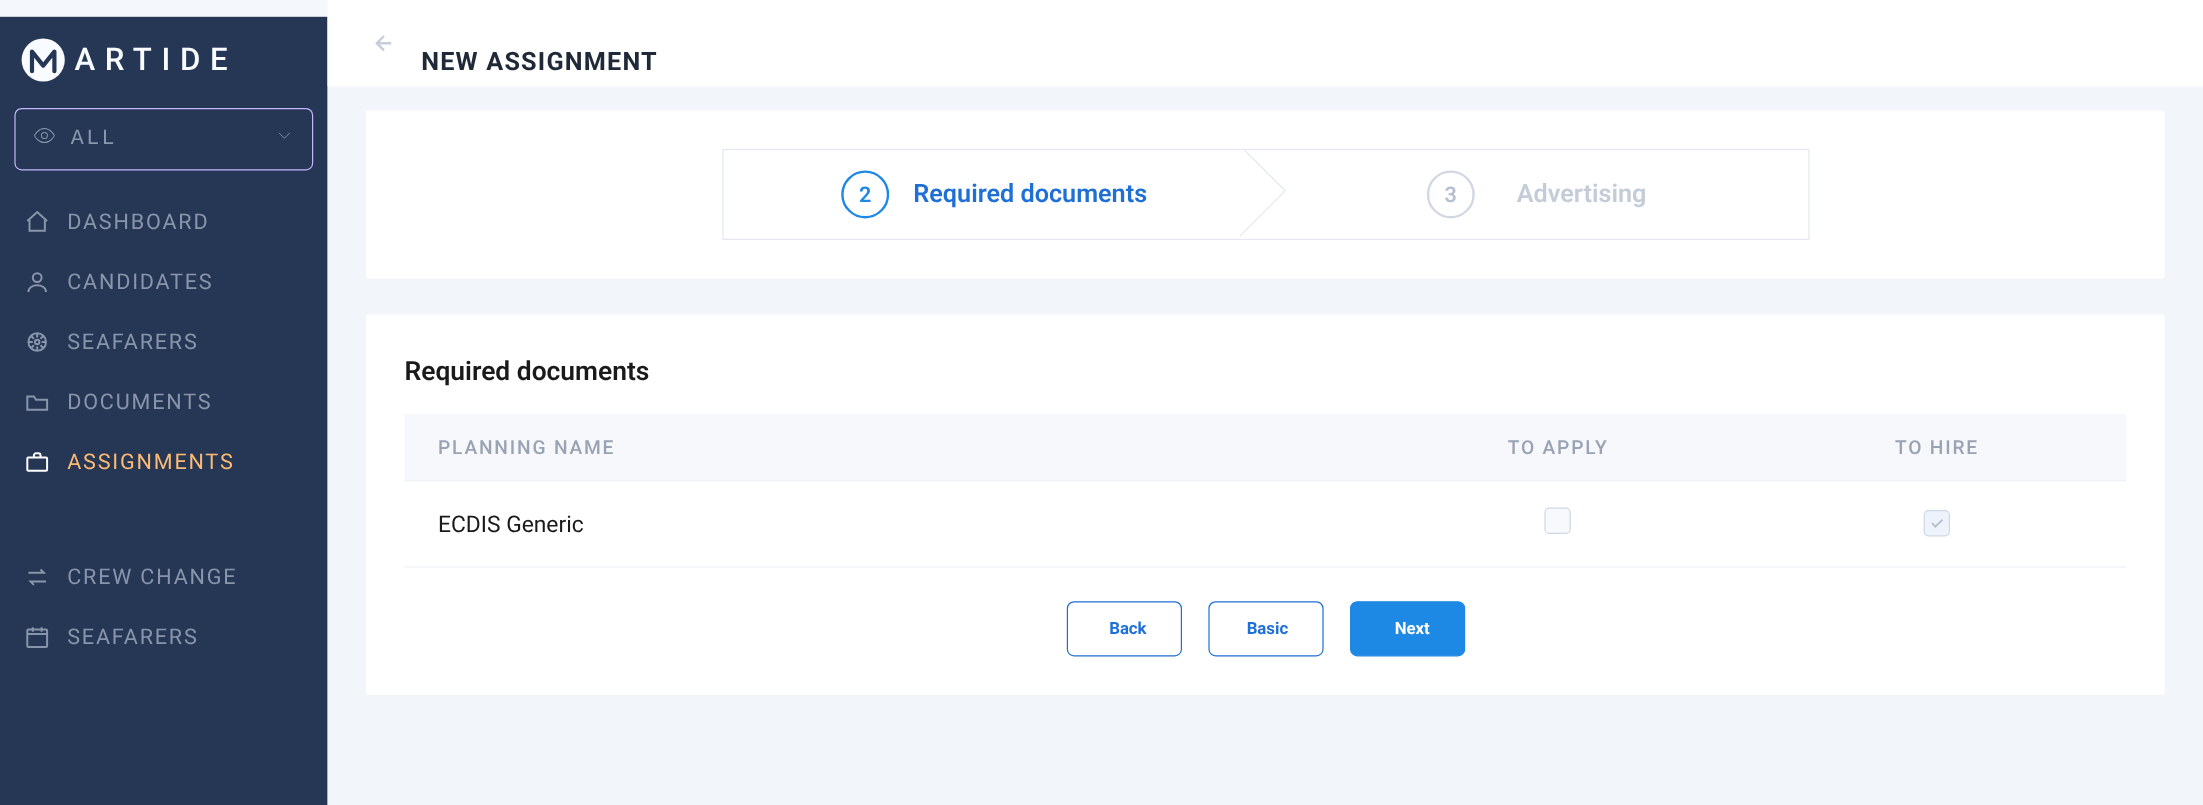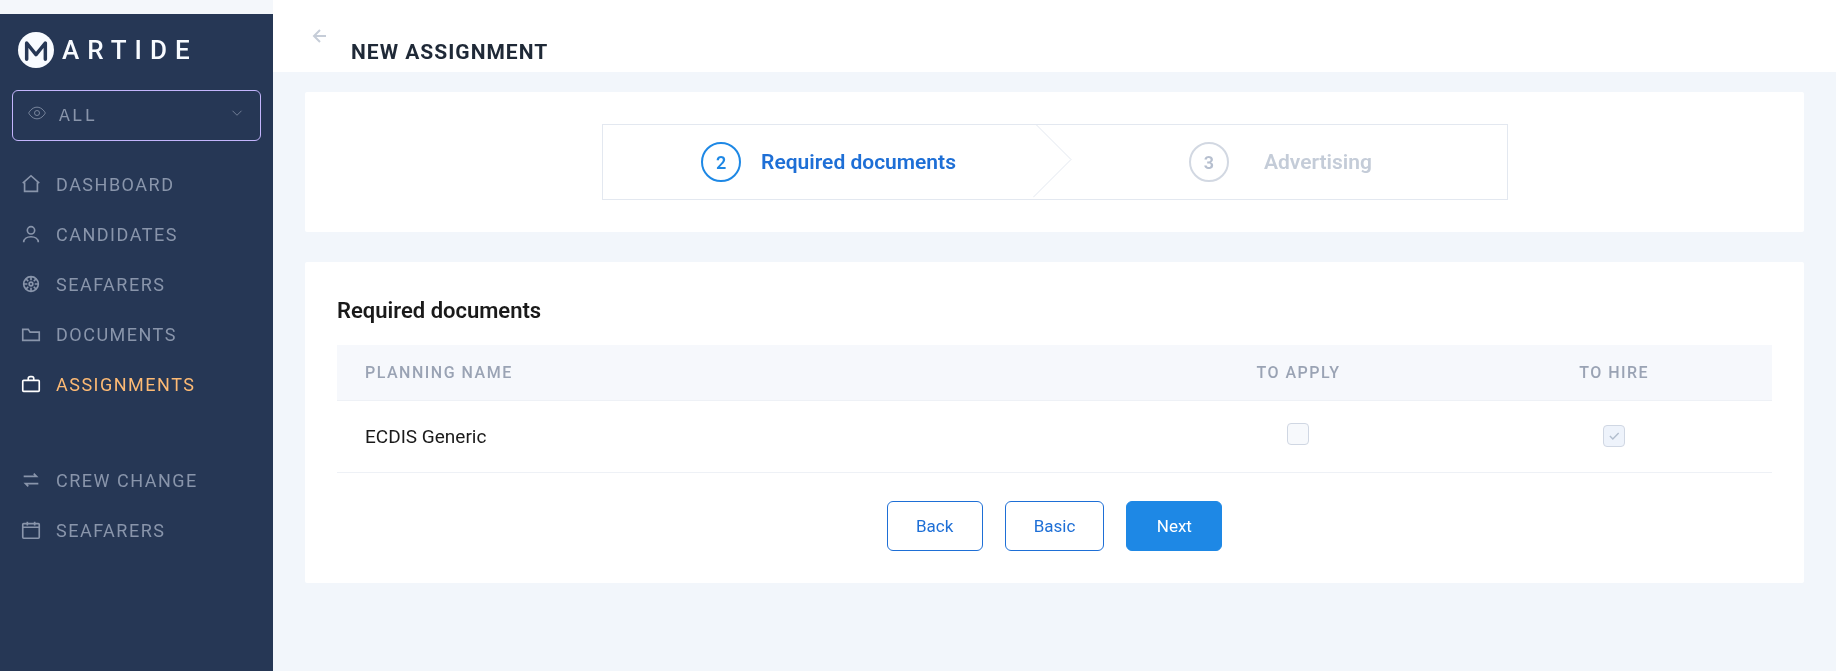--- a/index.html
+++ b/index.html
@@ -216,25 +216,25 @@
 
   .actions {
     display:flex;
     gap:22px;
     justify-content:center;
     margin-top:28px;
   }
   .btn {
     min-width:96px;
     padding:14px 28px;
-    font-size:17px;
-    font-weight:400;
+    font-size:14px;
+    font-weight:700;
     border-radius:6px;
     cursor:pointer;
-    text-align:center;
+    text-align:right;
   }
   .btn.outline {
     background:#ffffff;
     color:#1e6fd6;
     border:1.5px solid #1e6fd6;
   }
   .btn.primary {
     background:#1e88e5;
     color:#ffffff;
     border:1.5px solid #1e88e5;

